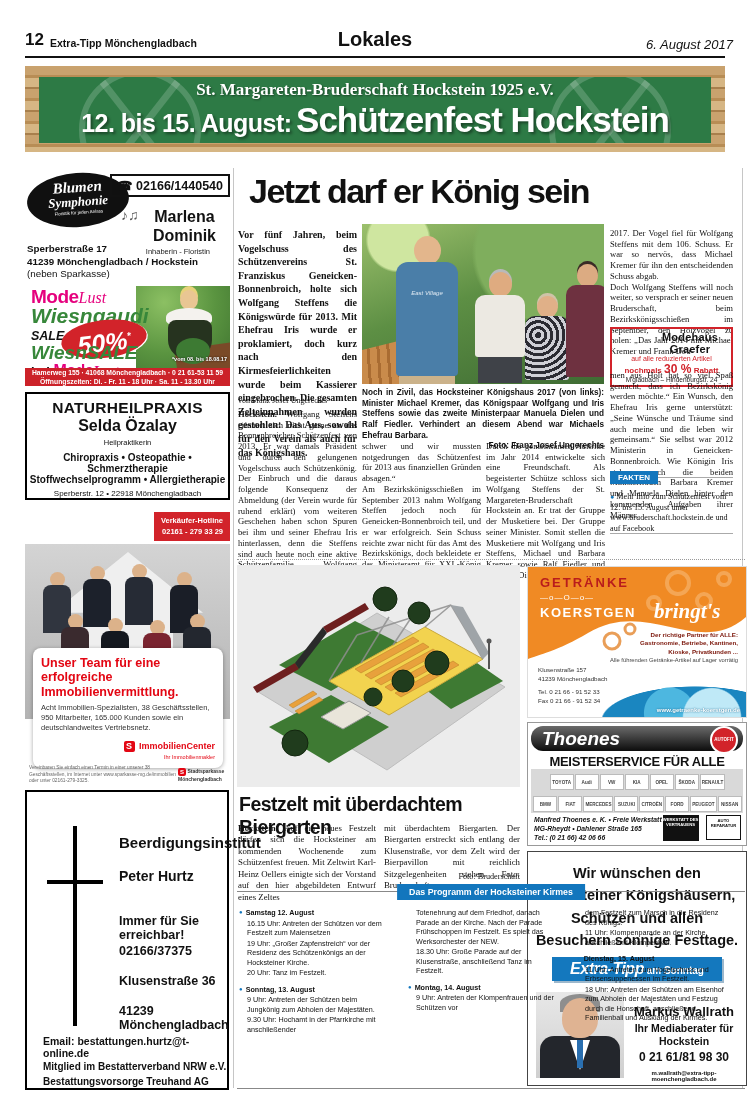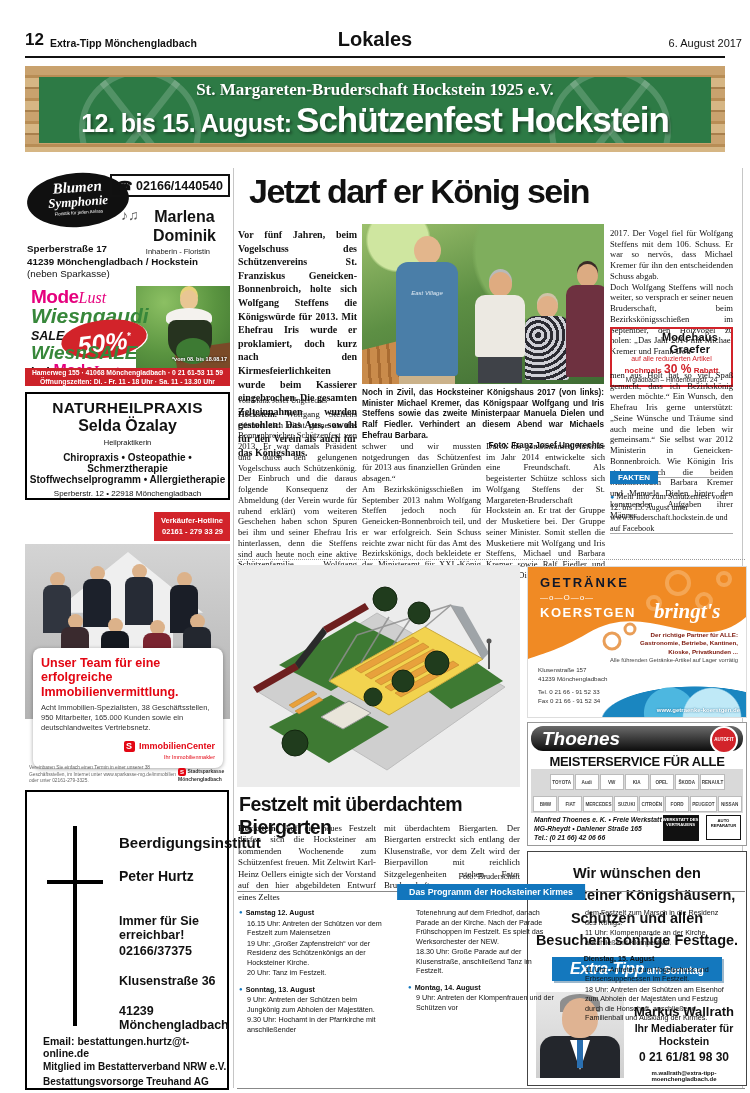--- a/index.html
+++ b/index.html
@@ -6,21 +6,21 @@
   #page{position:relative;width:750px;height:1093px;background:#fff;margin:0 auto;overflow:hidden;
         font-family:"Liberation Sans",sans-serif;color:#111;}
   .abs{position:absolute;}
   .prelines{white-space:pre-line;}
   .b{font-weight:bold;}
 
   
   .hdr-num{left:25px;top:30px;font-size:17px;font-weight:bold;}
   .hdr-paper{left:50px;top:37px;font-size:10.5px;font-weight:bold;}
   .hdr-section{left:0;right:0;top:28px;text-align:center;font-size:20px;font-weight:bold;}
-  .hdr-date{right:8px;top:37px;font-size:11px;}
+  .hdr-date{right:17px;top:37px;font-size:13px;font-style:italic;}
   .hdr-rule{left:25px;top:56px;width:700px;height:2px;background:#111;}
 
   
   .banner{left:25px;top:66px;width:700px;height:86px;overflow:hidden;
     background:repeating-linear-gradient(180deg,#c9a26e 0 9px,#b88d55 9px 12px,#d6b684 12px 21px,#a87f4c 21px 23px);}
   .banner-green{position:absolute;left:14px;right:14px;top:11px;bottom:9px;background:#2d7a45;overflow:hidden;}
   .banner-emblem{position:absolute;top:-8px;width:110px;height:110px;border:6px solid rgba(255,255,255,.18);border-radius:50%;}
   .banner-emblem:before,.banner-emblem:after{content:"";position:absolute;left:50%;top:-6px;bottom:-6px;width:7px;background:rgba(255,255,255,.18);transform-origin:center;}
   .banner-emblem:before{transform:translateX(-50%) rotate(38deg);}
   .banner-emblem:after{transform:translateX(-50%) rotate(-38deg);}
@@ -139,21 +139,21 @@
      font-size:8px;padding:2px 8px;}
   .fakten-item{left:610px;top:492px;width:123px;font-family:"Liberation Serif",serif;font-size:8.2px;line-height:1.3;}
   .fakten-bullet{color:#1276bd;font-size:7px;}
   .fakten-rule2{left:610px;top:533px;width:123px;border-top:1px solid #aaa;}
   .a1-sep{left:237px;top:559px;width:508px;border-top:1px dotted #999;}
 
   
   .render3d{left:237px;top:565px;width:283px;height:222px;background:#ececec;}
   
   .koer{left:527px;top:566px;width:218px;height:150px;background:#fff;border:1px solid #ddd;overflow:hidden;}
-  .ko-brand1{position:absolute;left:12px;top:8px;color:#0f172a;font-weight:bold;font-size:13px;letter-spacing:2px;}
+  .ko-brand1{position:absolute;left:12px;top:8px;color:#b91c1c;font-weight:bold;font-size:13px;letter-spacing:2px;}
   .ko-mol{position:absolute;left:12px;top:26px;color:#fff;font-size:8px;letter-spacing:1px;}
   .ko-brand2{position:absolute;left:12px;top:38px;color:#fff;font-weight:bold;font-size:13px;letter-spacing:1.5px;}
   .ko-slogan{position:absolute;left:126px;top:32px;color:#fff;font-family:"Liberation Serif",serif;
      font-style:italic;font-weight:bold;font-size:21px;}
   .ko-partner{position:absolute;right:8px;top:64px;width:110px;text-align:right;color:#7a1408;
      font-weight:bold;font-size:6.2px;line-height:1.35;}
   .ko-stock{position:absolute;right:8px;top:90px;width:150px;text-align:right;color:#444;font-size:5.8px;}
   .ko-addr{position:absolute;left:10px;top:98px;font-size:6.2px;color:#333;line-height:1.5;}
   .ko-splash{position:absolute;right:0;bottom:0;width:170px;height:40px;
      background:radial-gradient(circle at 80% 100%,#bfe9f7 0 20%,transparent 21%),

